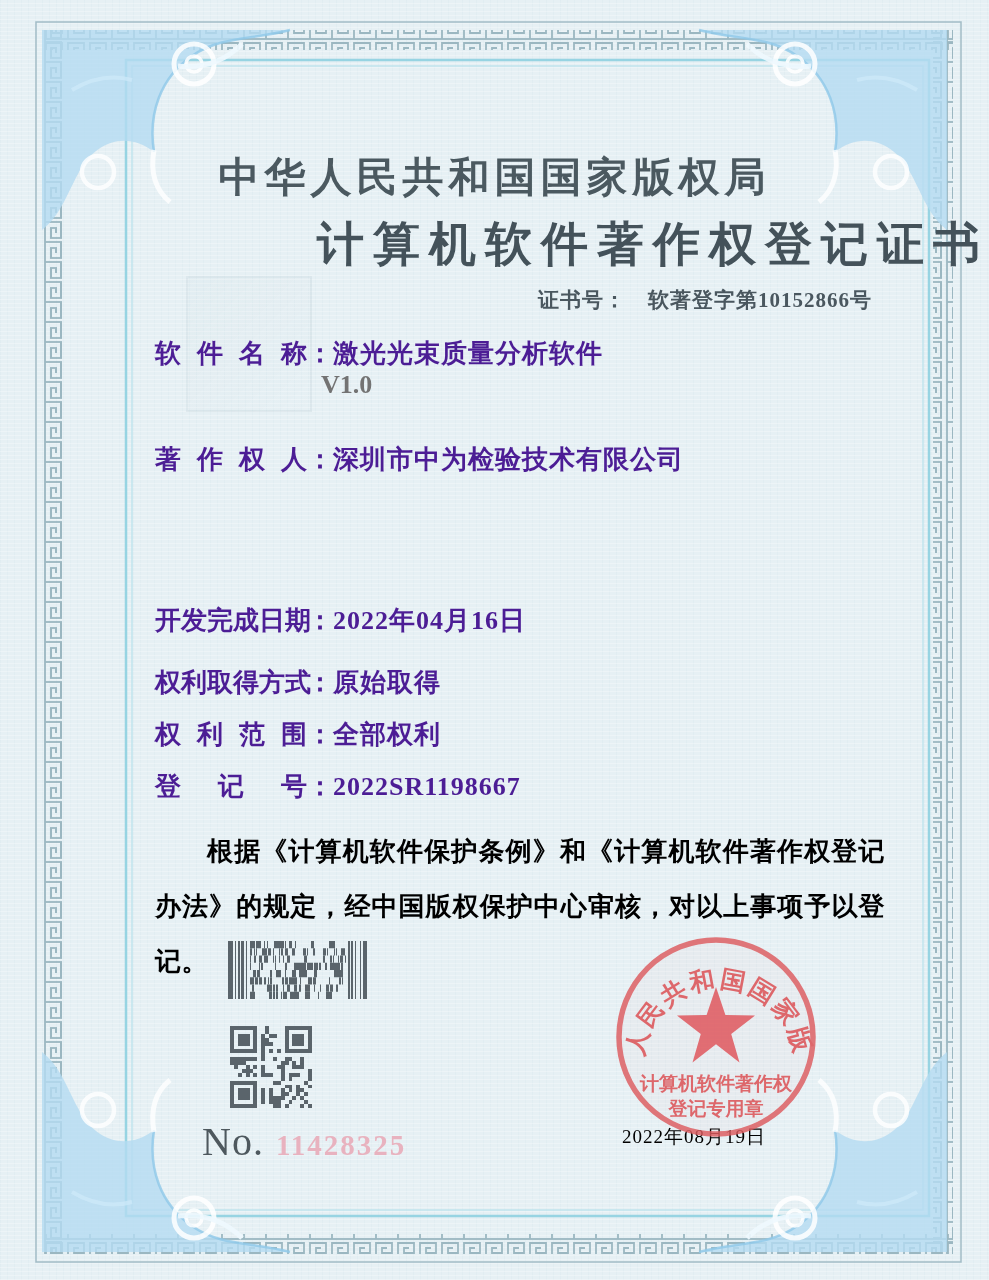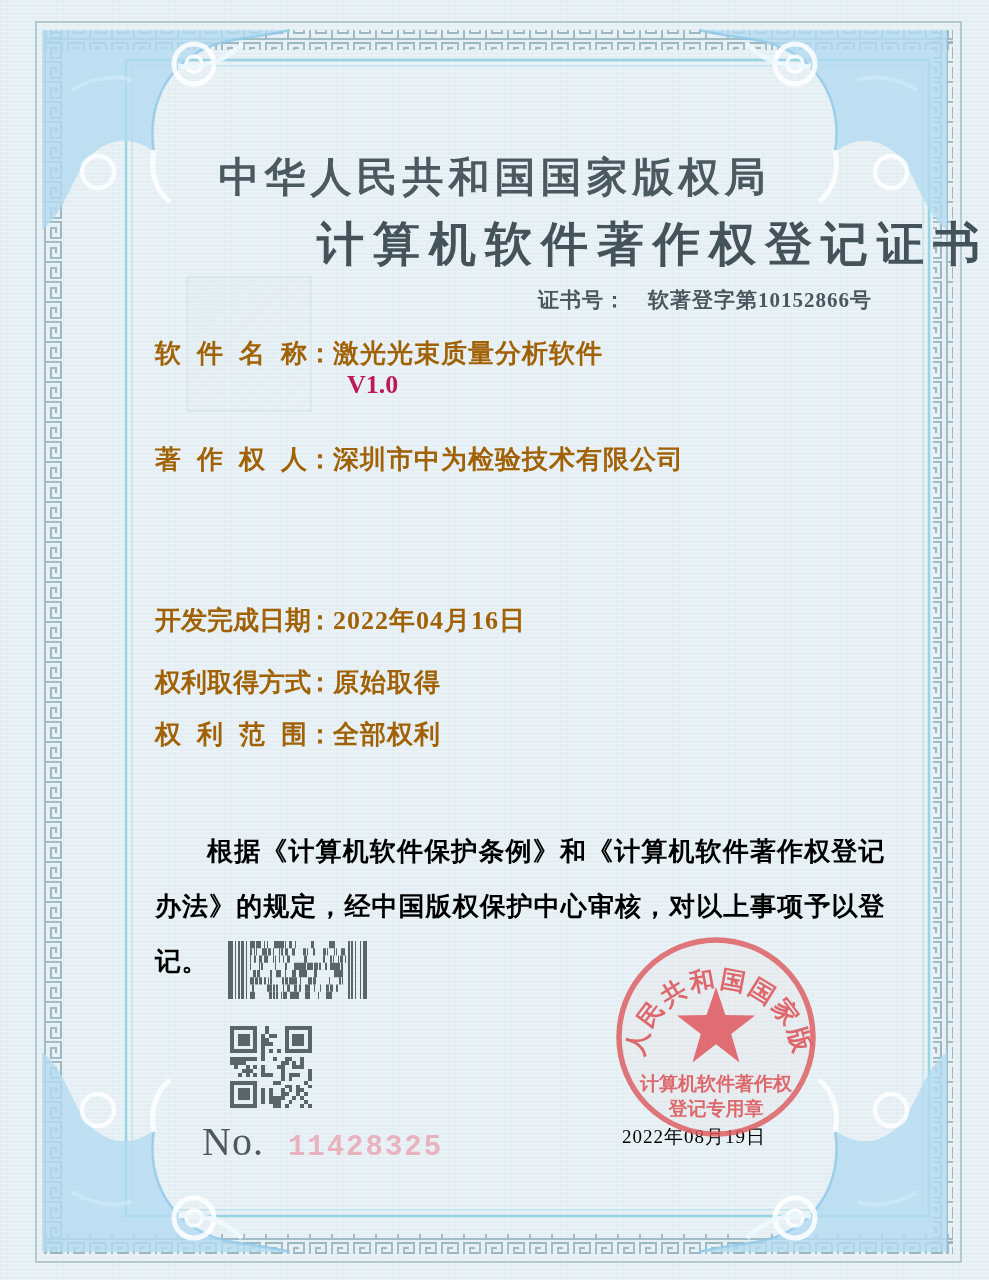--- a/index.html
+++ b/index.html
@@ -32,40 +32,40 @@
   }
   .certno .gap{display:inline-block;width:22px;}
 
   .watermark{
     position:absolute;left:186px;top:276px;width:122px;height:132px;
     border:2px solid rgba(140,165,178,.10);
     background:linear-gradient(135deg, rgba(150,175,188,.05), rgba(255,255,255,0));
   }
 
   .fields{position:absolute;left:155px;top:330px;width:740px;height:500px;}
-  .frow{position:absolute;left:0;font-size:26px;font-weight:bold;color:#a16207;white-space:nowrap;}
+  .frow{position:absolute;left:0;font-size:26px;font-weight:bold;color:#4c1d95;white-space:nowrap;}
   .flabel{display:inline-block;width:152px;text-align:justify;text-align-last:justify;}
   .fcolon{display:inline-block;width:26px;}
   .fvalue{letter-spacing:1px;}
-  .fvalue2{position:absolute;left:192px;font-size:26px;font-weight:bold;color:#be185d;}
+  .fvalue2{position:absolute;left:166px;font-size:26px;font-weight:bold;color:#737373;}
 
   .paragraph{
     position:absolute;left:155px;top:824px;width:730px;
     font-size:26px;font-weight:bold;color:#000000;
     line-height:55px;text-indent:2em;text-align:justify;letter-spacing:.5px;
   }
 
   .barcode{position:absolute;left:228px;top:941px;width:142px;height:58px;}
   .qrcode{position:absolute;left:230px;top:1026px;width:82px;height:82px;}
 
   .no-line{position:absolute;left:202px;top:1118px;white-space:nowrap;}
   .no-label{font-size:40px;color:#4e585e;letter-spacing:1px;}
   .no-value{
-    font-size:29px;color:#e9a8b6;margin-left:24px;letter-spacing:2px;
-    font-family:Liberation Mono, monospace;font-weight:bold;opacity:.85;
+    font-size:29px;color:#e9a8b6;margin-left:12px;letter-spacing:2px;
+    font-family:Liberation Serif, serif;font-weight:bold;opacity:.85;
   }
 
   .issue-date{
     position:absolute;left:622px;top:1124px;font-size:19px;font-weight:normal;
     color:#000000;letter-spacing:1px;z-index:4;
   }
   .seal{position:absolute;left:612px;top:933px;width:208px;height:208px;z-index:3;opacity:.92;}
 </style>
 </head>
 <body>
@@ -141,20 +141,23 @@
       </div>
 
       <div class="frow" style="top:387px">
         <span class="flabel">权利范围</span><span class="fcolon">：</span><span class="fvalue">全部权利</span>
       </div>
 
       <div class="frow" style="top:335px">
         <span class="flabel">权利取得方式</span><span class="fcolon">：</span><span class="fvalue">原始取得</span>
       </div>
 
+      <div class="frow" style="top:439px">
+        <span class="flabel">登记号</span><span class="fcolon">：</span><span class="fvalue">2022SR1198667</span>
+      </div>
     </div>
 
     <div class="paragraph">根据《计算机软件保护条例》和《计算机软件著作权登记办法》的规定，经中国版权保护中心审核，对以上事项予以登记。</div>
 
     <div class="barcode">
       <svg id="barcode-svg" width="142" height="58" viewBox="0 0 142 58" xmlns="http://www.w3.org/2000/svg">
           <rect x="0" y="0" width="5" height="58" fill="#5a646b"></rect>
           <rect x="7" y="0" width="1" height="58" fill="#5a646b"></rect>
           <rect x="10" y="0" width="2" height="58" fill="#5a646b"></rect>
           <rect x="13" y="0" width="3" height="58" fill="#5a646b"></rect>

